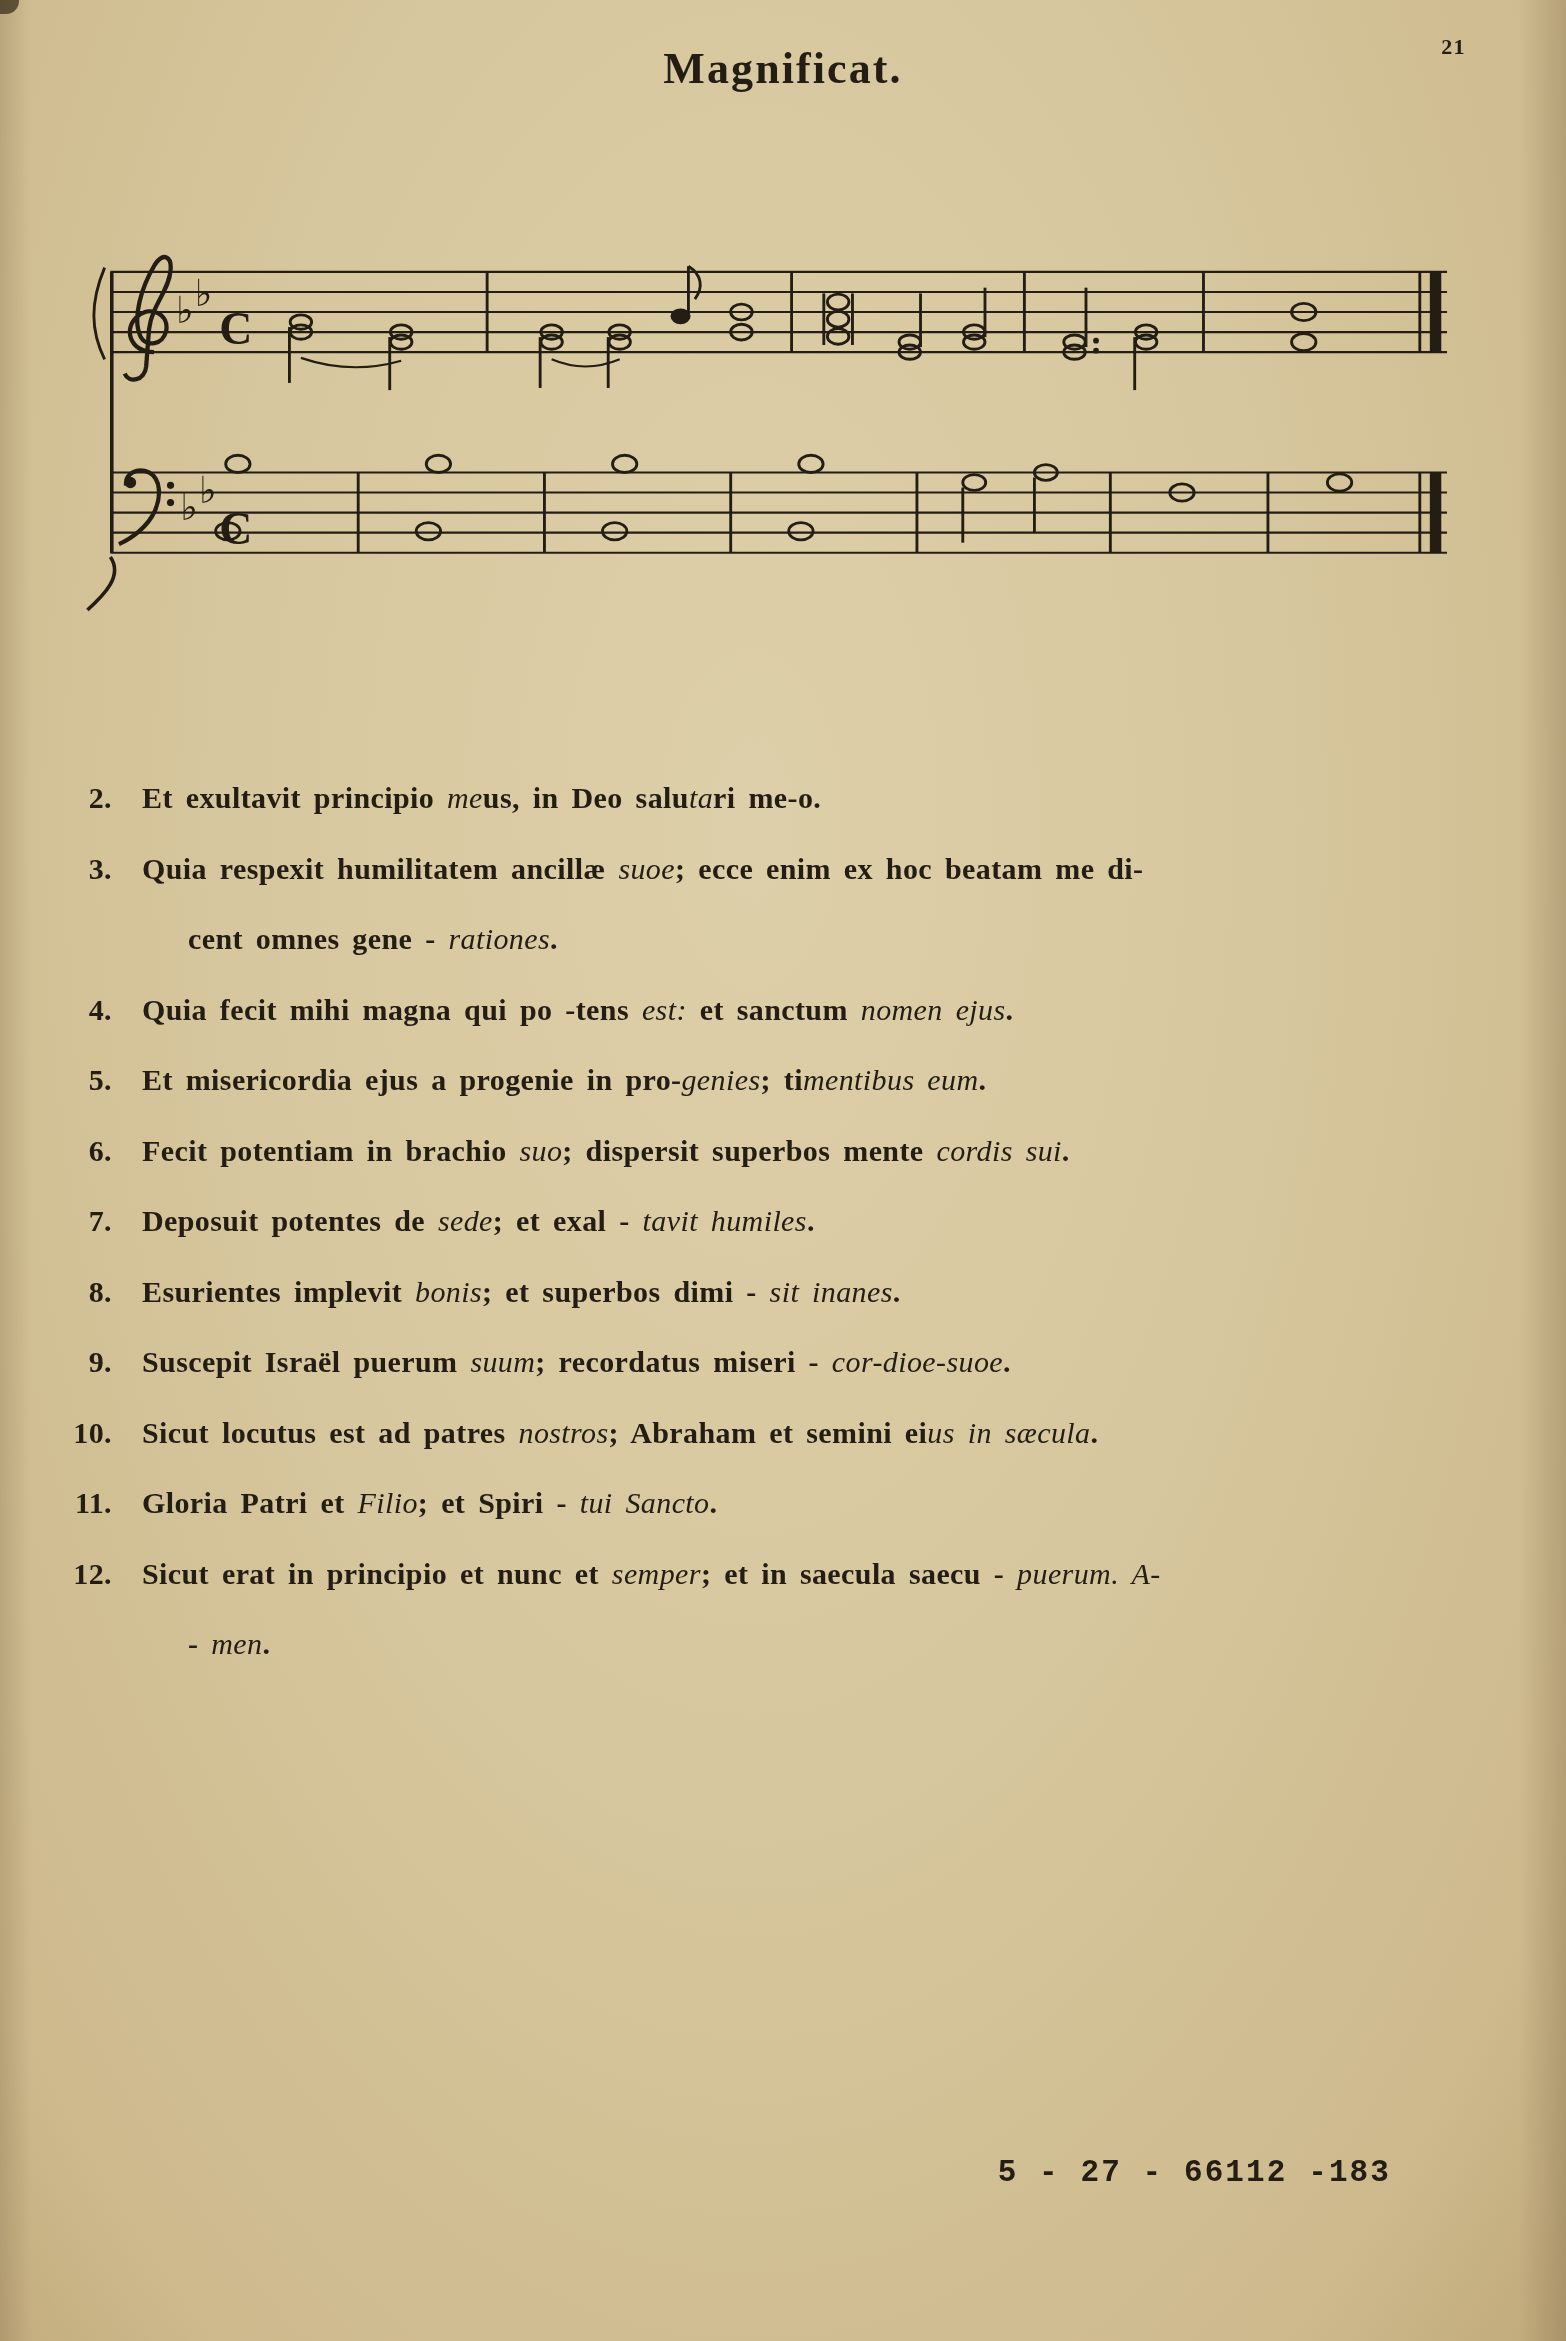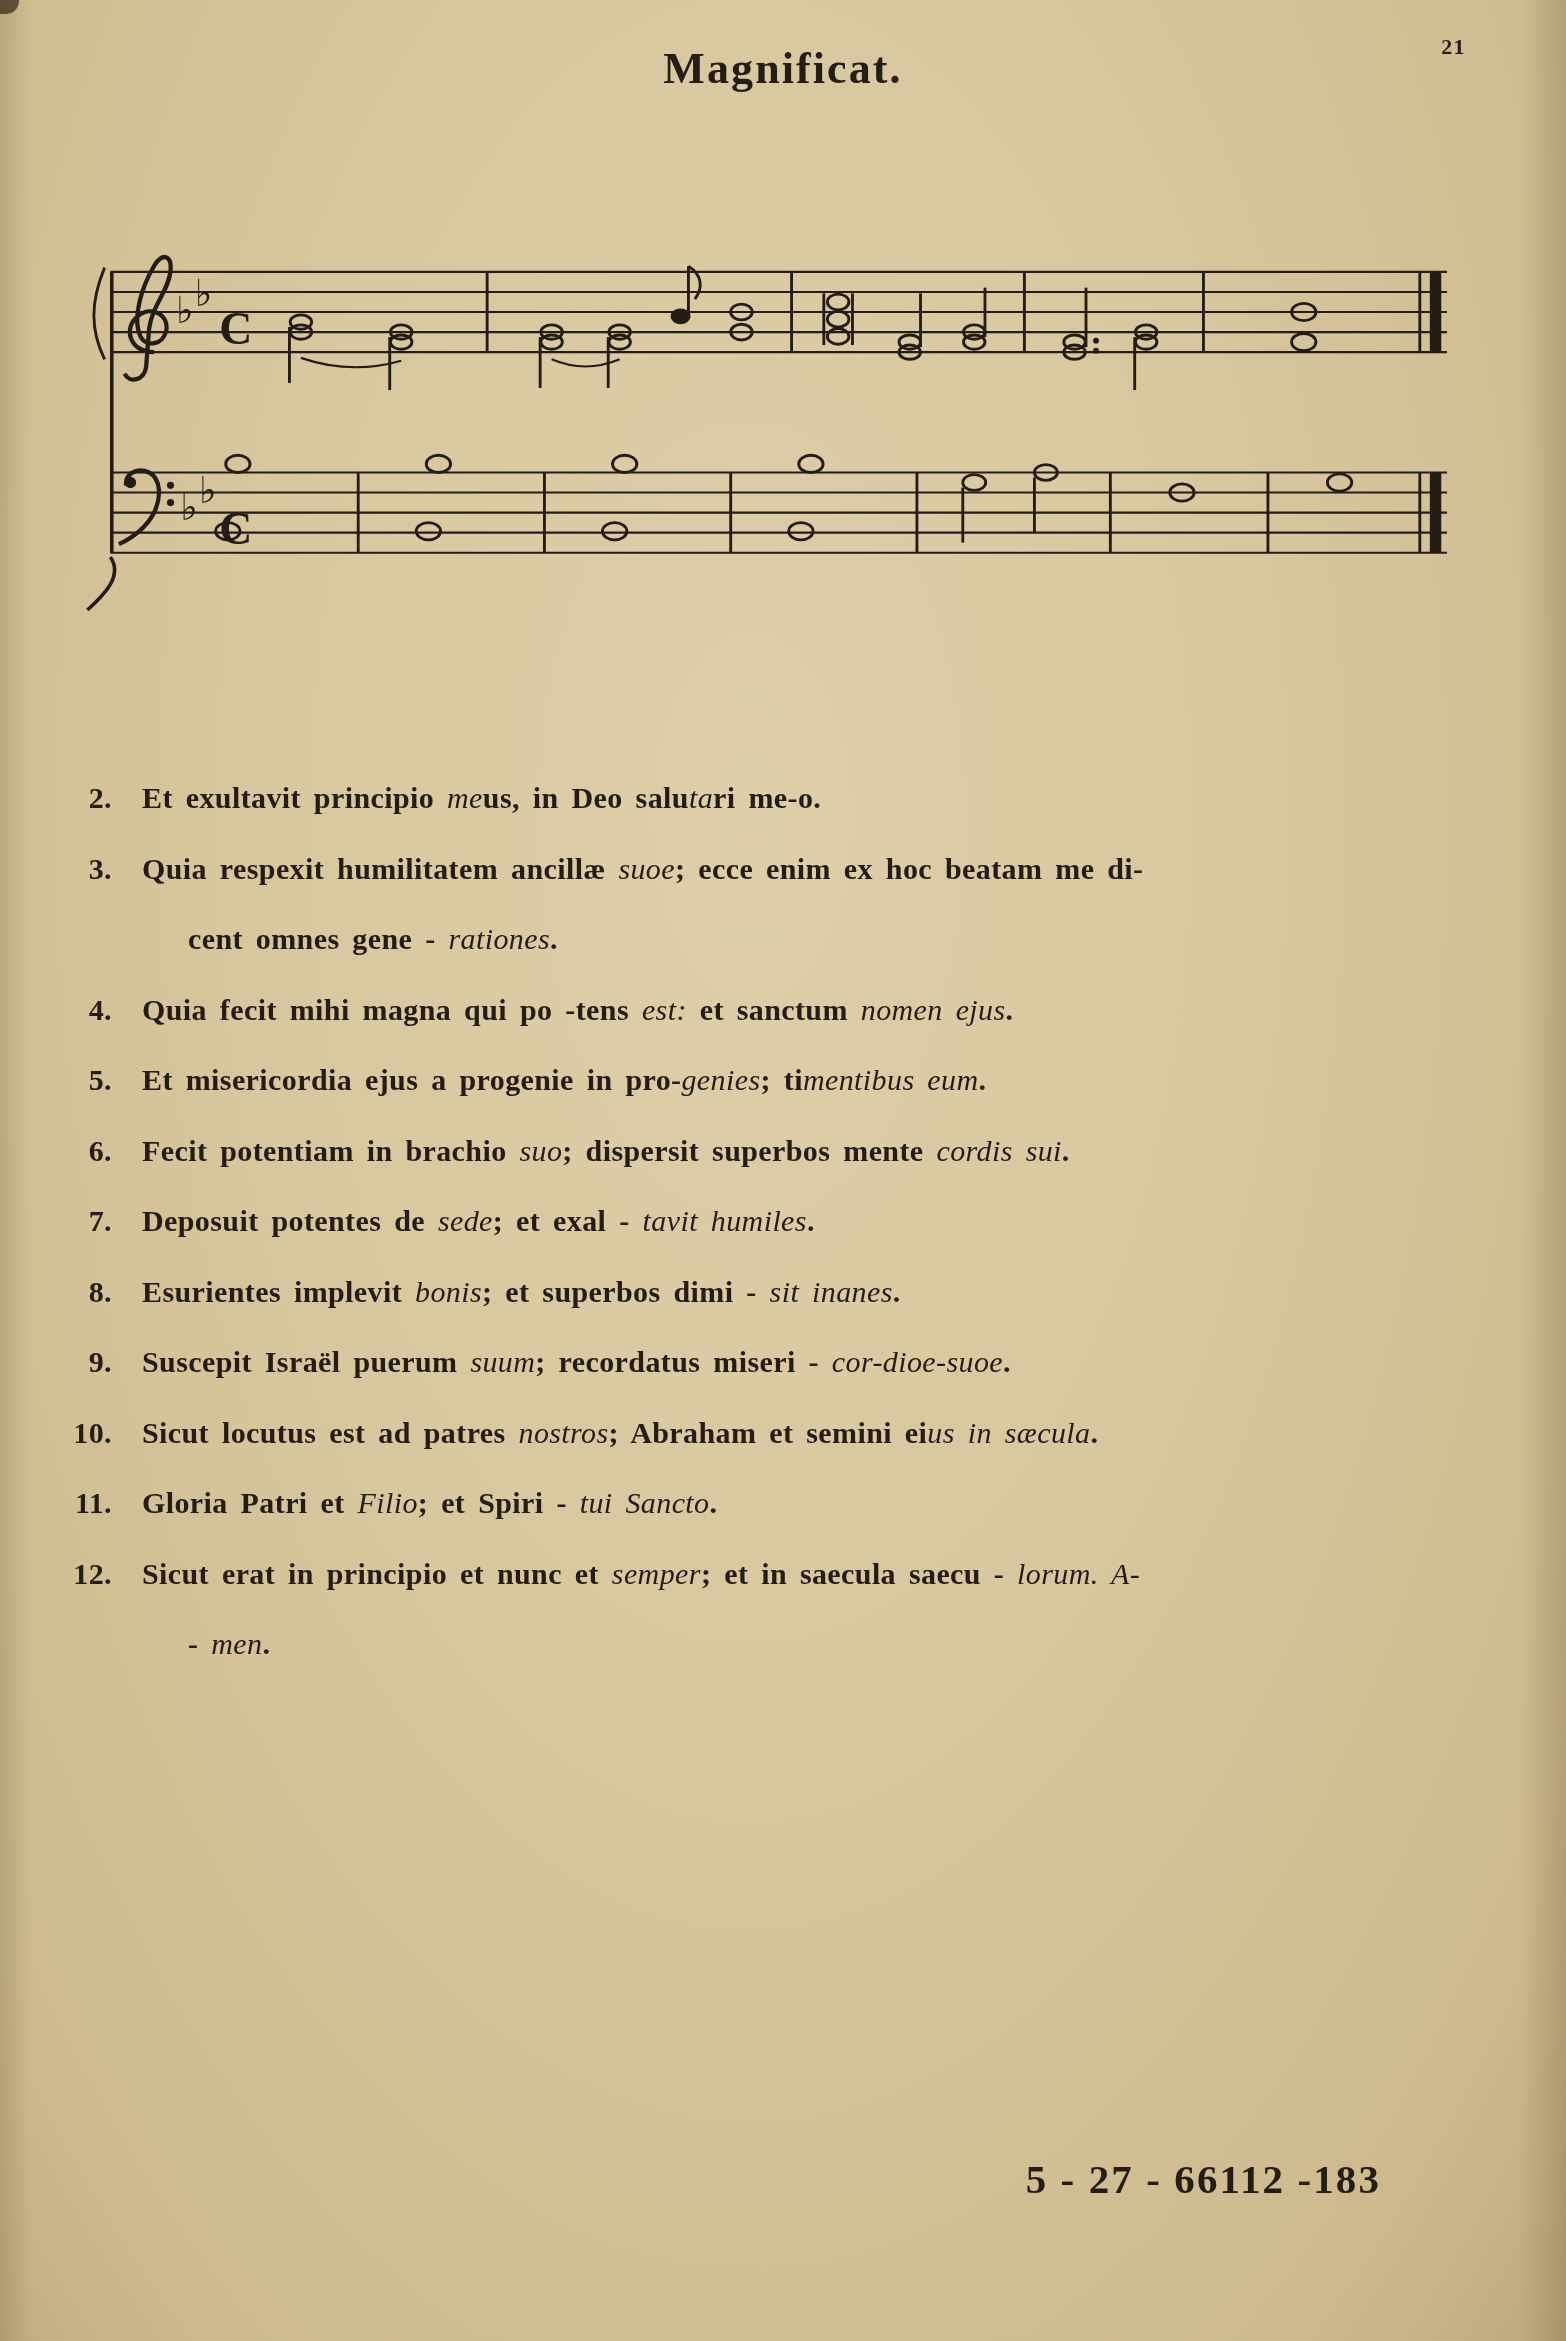--- a/index.html
+++ b/index.html
@@ -53,22 +53,22 @@
   .vnum{
     flex:0 0 72px;text-align:right;
     padding-right:30px;
     font-weight:600;
   }
   .vtext{flex:1 1 auto;}
   .vtext.indent{padding-left:46px;}
   .it{font-style:italic;font-weight:500;}
   
   .footer{
-    position:absolute;top:2155px;right:185px;
-    font-size:41px;font-weight:bold;letter-spacing:2.1px;
+    position:absolute;top:2155px;right:175px;
+    font-size:31px;font-weight:bold;letter-spacing:2.1px;font-family:Liberation Mono, monospace;
   }
   
   .corner-mark{
     position:absolute;left:0;top:0;width:18.6px;height:14.3px;
     background:rgba(40,28,14,.65);
     border-bottom-right-radius:13px;
   }
 </style>
 </head>
 <body>
@@ -273,21 +273,21 @@
       </div>
       <div class="verse">
         <div class="verse-line">
           <span class="vnum">11.</span>
           <span class="vtext"><span>Gloria Patri et </span><span class="it">Filio</span><span>; et Spiri - </span><span class="it">tui Sancto</span><span>.</span></span>
         </div>
       </div>
       <div class="verse">
         <div class="verse-line">
           <span class="vnum">12.</span>
-          <span class="vtext"><span>Sicut erat in principio et nunc et </span><span class="it">semper</span><span>; et in saecula saecu - </span><span class="it">lorum. A-</span></span>
+          <span class="vtext"><span>Sicut erat in principio et nunc et </span><span class="it">semper</span><span>; et in saecula saecu - </span><span class="it">puerum. A-</span></span>
         </div>
         <div class="verse-line">
           <span class="vnum"></span>
           <span class="vtext indent"><span>- </span><span class="it">men</span><span>.</span></span>
         </div>
       </div>
     </div>
 
   <div class="footer">5 - 27 - 66112 -183</div>
 </div>

